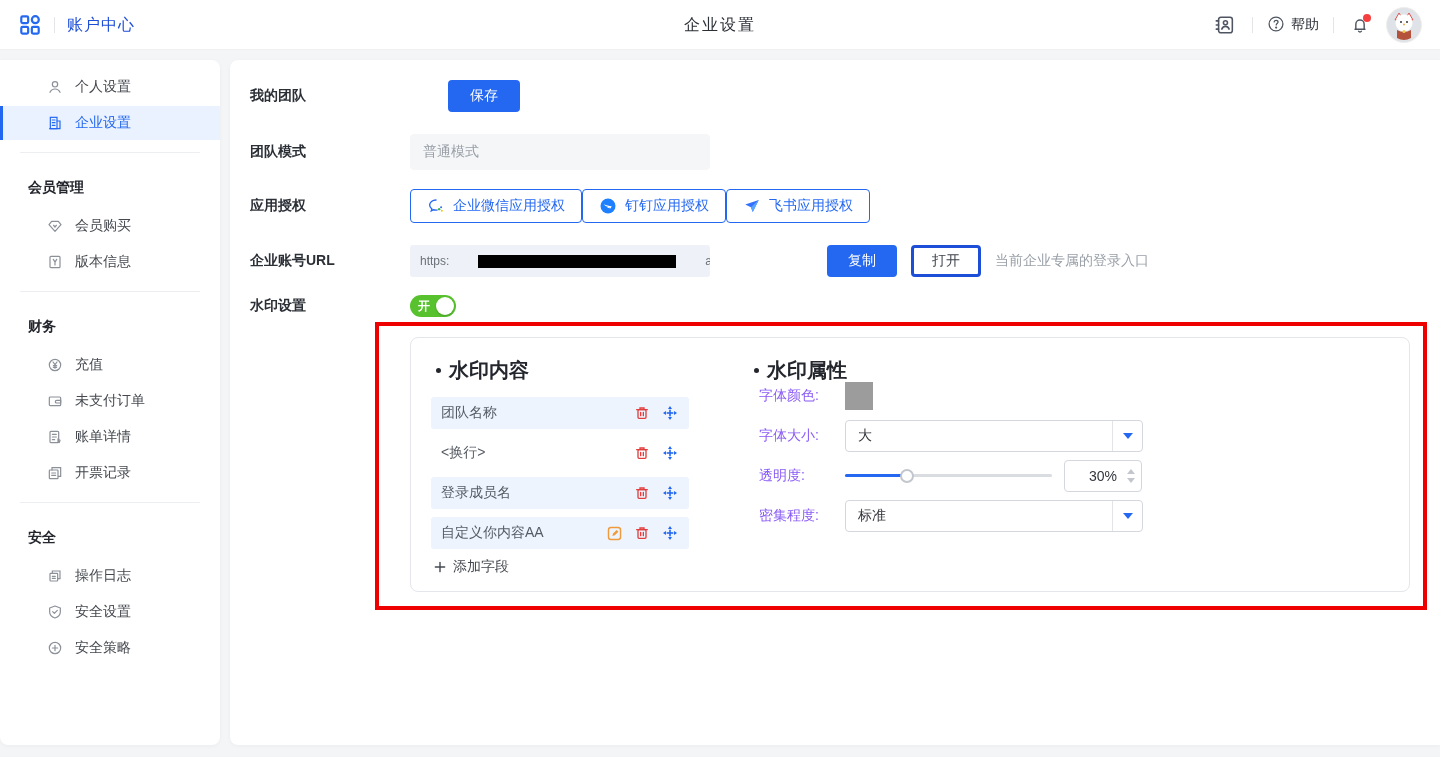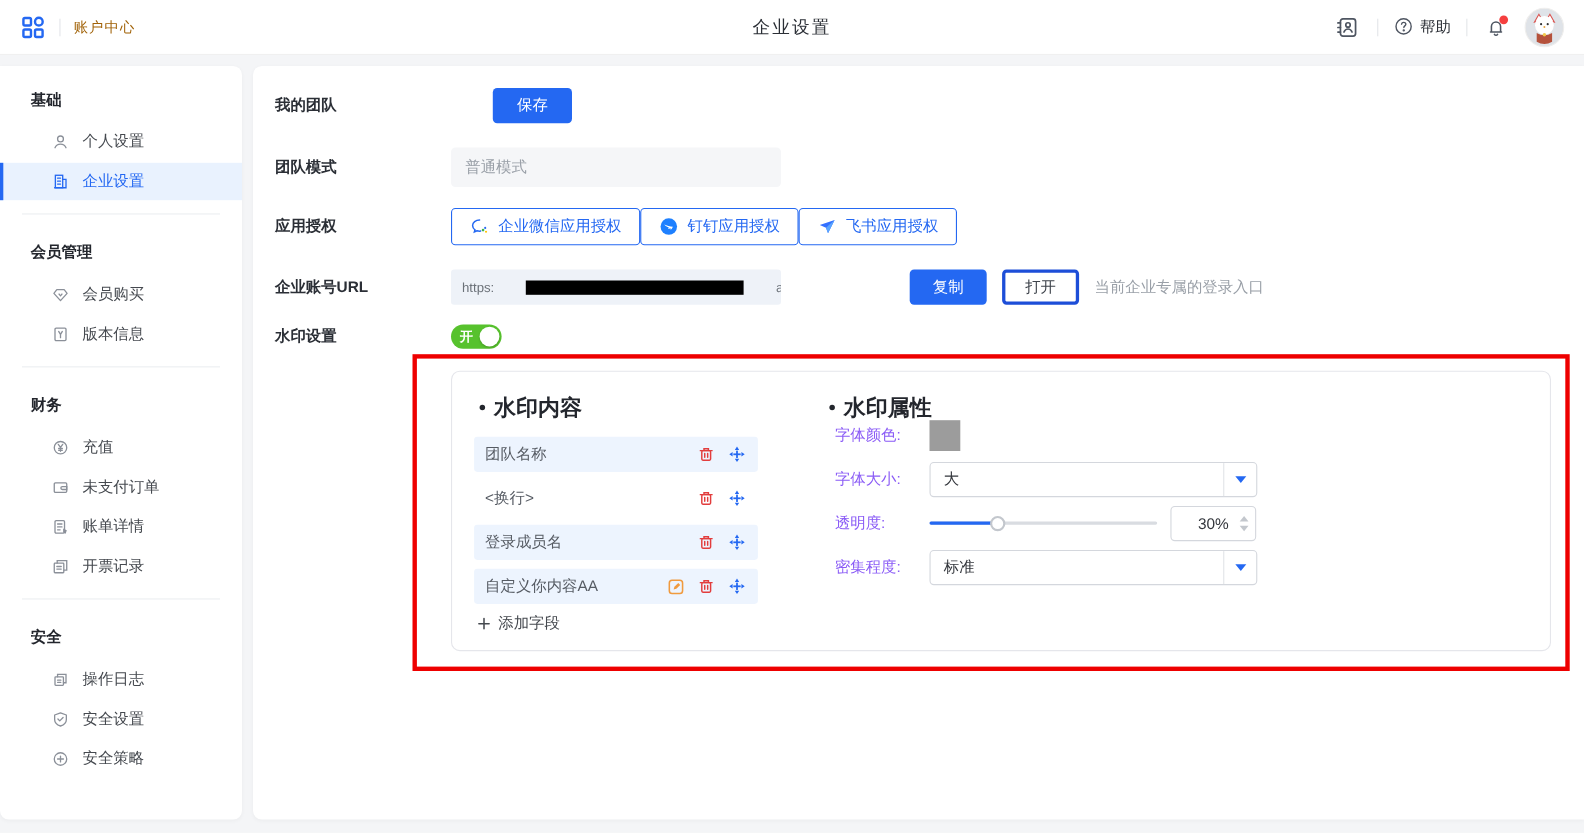--- a/index.html
+++ b/index.html
@@ -7,21 +7,21 @@
     --edit-orange:#f09a3e; --annotation-red:#ee0000; --swatch-gray:#9c9c9c;
   }
   *{box-sizing:border-box;margin:0;padding:0;font-family:"Liberation Sans","DejaVu Sans",sans-serif;}
   html,body{width:1440px;height:757px;background:#f4f5f7;overflow:hidden;position:relative;}
 
   
   .header{position:absolute;top:0;left:0;width:1440px;height:50px;background:#fff;border-bottom:1px solid #f0f0f0;z-index:5;}
   .header-left{position:absolute;left:18px;top:0;height:50px;display:flex;align-items:center;gap:12px;}
   .logo{width:24px;height:24px;display:flex;align-items:center;justify-content:center;cursor:pointer;}
   .vdiv{width:1px;height:16px;background:#e3e5e9;}
-  .app-title{font-size:13px;color:#a16207;letter-spacing:1px;}
+  .app-title{font-size:16px;color:#1d4ed8;letter-spacing:1px;}
   .page-title{position:absolute;left:0;right:0;top:0;height:50px;display:flex;align-items:center;justify-content:center;font-size:16px;color:#2b2f36;letter-spacing:2px;pointer-events:none;}
   .header-right{position:absolute;right:18px;top:0;height:50px;display:flex;align-items:center;gap:14px;}
   .hicon{width:26px;height:26px;display:flex;align-items:center;justify-content:center;cursor:pointer;color:#4e5561;}
   .help{display:flex;align-items:center;gap:6px;cursor:pointer;color:#2b2f36;font-size:14px;}
   .bell-wrap{position:relative;width:24px;height:24px;display:flex;align-items:center;justify-content:center;cursor:pointer;color:#4e5561;}
   .bell-dot{position:absolute;top:1px;right:1px;width:8px;height:8px;border-radius:50%;background:#f53f3f;}
   .avatar{width:36px;height:36px;border-radius:50%;background:#e8e4e0;overflow:hidden;cursor:pointer;display:flex;align-items:center;justify-content:center;border:1px solid #eee;}
 
   
   .sidebar{position:absolute;left:0;top:60px;width:220px;height:685px;background:#fff;border-radius:0 8px 8px 8px;box-shadow:0 1px 4px rgba(0,0,0,.04);padding-top:8px;overflow:hidden;}
@@ -139,21 +139,20 @@
         <circle cx="17" cy="16.5" r="0.9" fill="#e8a33d"></circle>
         <path d="M10 22 Q17 26 24 22 L24 30 Q17 34 10 30 Z" fill="#b5523c"></path>
         <circle cx="17" cy="23.5" r="1.6" fill="#f2c94c"></circle>
       </svg>
     </div>
   </div>
 </div>
 
 <div class="sidebar">
 
-  <div class="sec-title">基础</div>
   <div class="side-item">
     <span class="sicon">
       <svg width="16" height="16" viewBox="0 0 24 24" fill="none" stroke="currentColor" stroke-width="1.8" stroke-linecap="round">
         <circle cx="12" cy="8" r="4"></circle>
           <path d="M4.5 20c1.5-3.5 4.5-5 7.5-5s6 1.5 7.5 5"></path>
       </svg>
     </span>
     <span>个人设置</span>
   </div>
   <div class="side-item active">

